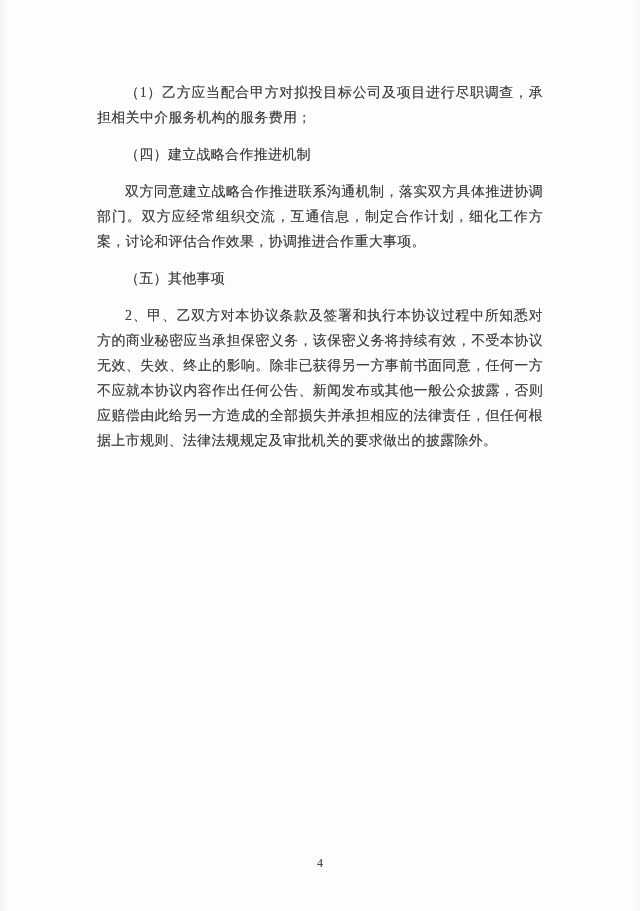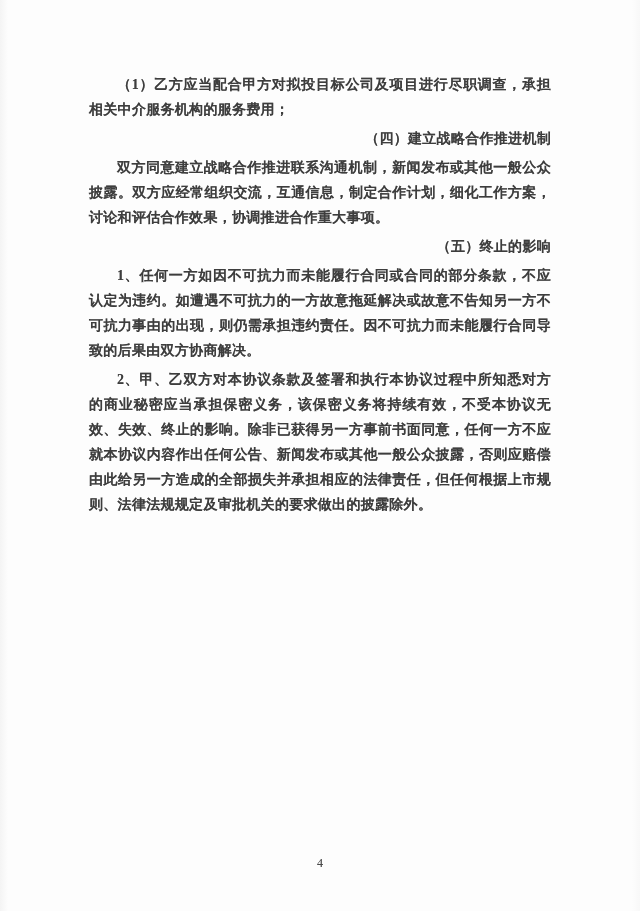--- a/index.html
+++ b/index.html
@@ -23,49 +23,47 @@
     background: linear-gradient(to right, #f4f4f4 0px, #fdfdfd 8px, #fdfdfd 632px, #f8f8f8 640px);
   }
   .text-block {
     position: absolute;
     left: 85px;
     top: 68px;
     width: 470px;
     color: #3d3d3d;
   }
   .text-block p {
-    margin: 4px;
+    margin: 12px;
     font-size: 14px;
     line-height: 25px;
     text-align: justify;
     text-indent: 2em;
     letter-spacing: 0.3px;
     text-shadow: 0 0 0.5px rgba(60,60,60,0.55);
-    font-weight: bold;
   }
   .text-block p.heading {
-    text-align: right;
+    text-align: left;
   }
   .page-number {
     position: absolute;
     left: 0;
     top: 856px;
     width: 640px;
     text-align: center;
     font-size: 12px;
     color: #4a4a4a;
     text-shadow: 0 0 0.5px rgba(60,60,60,0.5);
   }
 </style>
 </head>
 <body>
 
 <div class="page">
   <div class="text-block">
     <p>（1）乙方应当配合甲方对拟投目标公司及项目进行尽职调查，承担相关中介服务机构的服务费用；</p>
     <p class="heading">（四）建立战略合作推进机制</p>
-    <p>双方同意建立战略合作推进联系沟通机制，新闻发布或其他一般公众披露。双方应经常组织交流，互通信息，制定合作计划，细化工作方案，讨论和评估合作效果，协调推进合作重大事项。</p>
-    <p class="heading">（五）终止的影响</p>
-    <p>1、任何一方如因不可抗力而未能履行合同或合同的部分条款，不应认定为违约。如遭遇不可抗力的一方故意拖延解决或故意不告知另一方不可抗力事由的出现，则仍需承担违约责任。因不可抗力而未能履行合同导致的后果由双方协商解决。</p>
+    <p>双方同意建立战略合作推进联系沟通机制，落实双方具体推进协调部门。双方应经常组织交流，互通信息，制定合作计划，细化工作方案，讨论和评估合作效果，协调推进合作重大事项。</p>
+    <p class="heading">（五）其他事项</p>
     <p>2、甲、乙双方对本协议条款及签署和执行本协议过程中所知悉对方的商业秘密应当承担保密义务，该保密义务将持续有效，不受本协议无效、失效、终止的影响。除非已获得另一方事前书面同意，任何一方不应就本协议内容作出任何公告、新闻发布或其他一般公众披露，否则应赔偿由此给另一方造成的全部损失并承担相应的法律责任，但任何根据上市规则、法律法规规定及审批机关的要求做出的披露除外。</p>
   </div>
   <div class="page-number">4</div>
 </div>
 
 </body></html>

